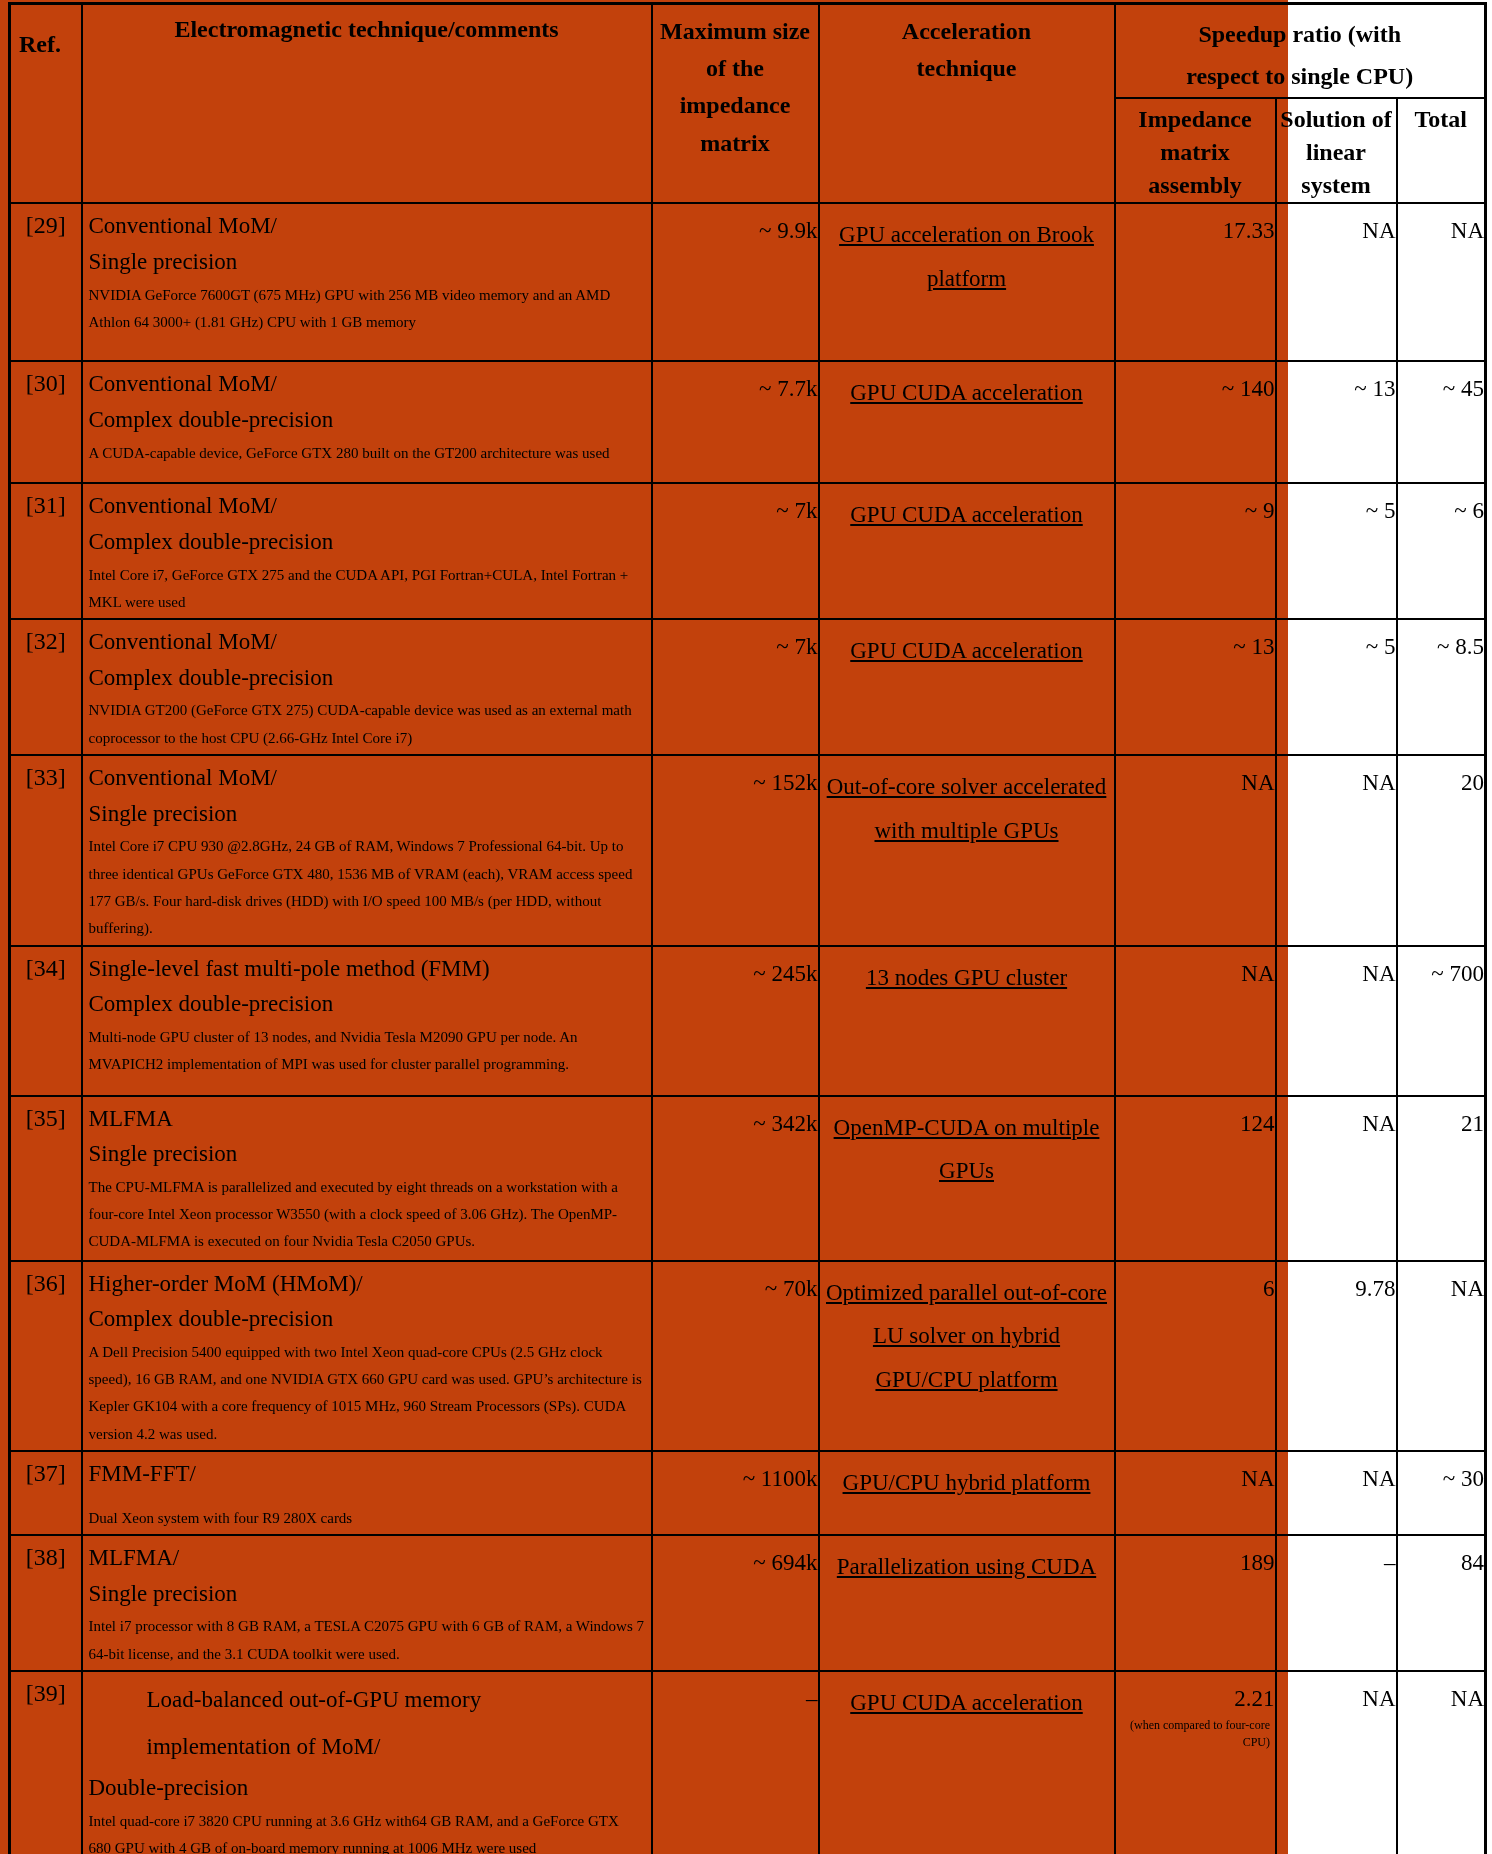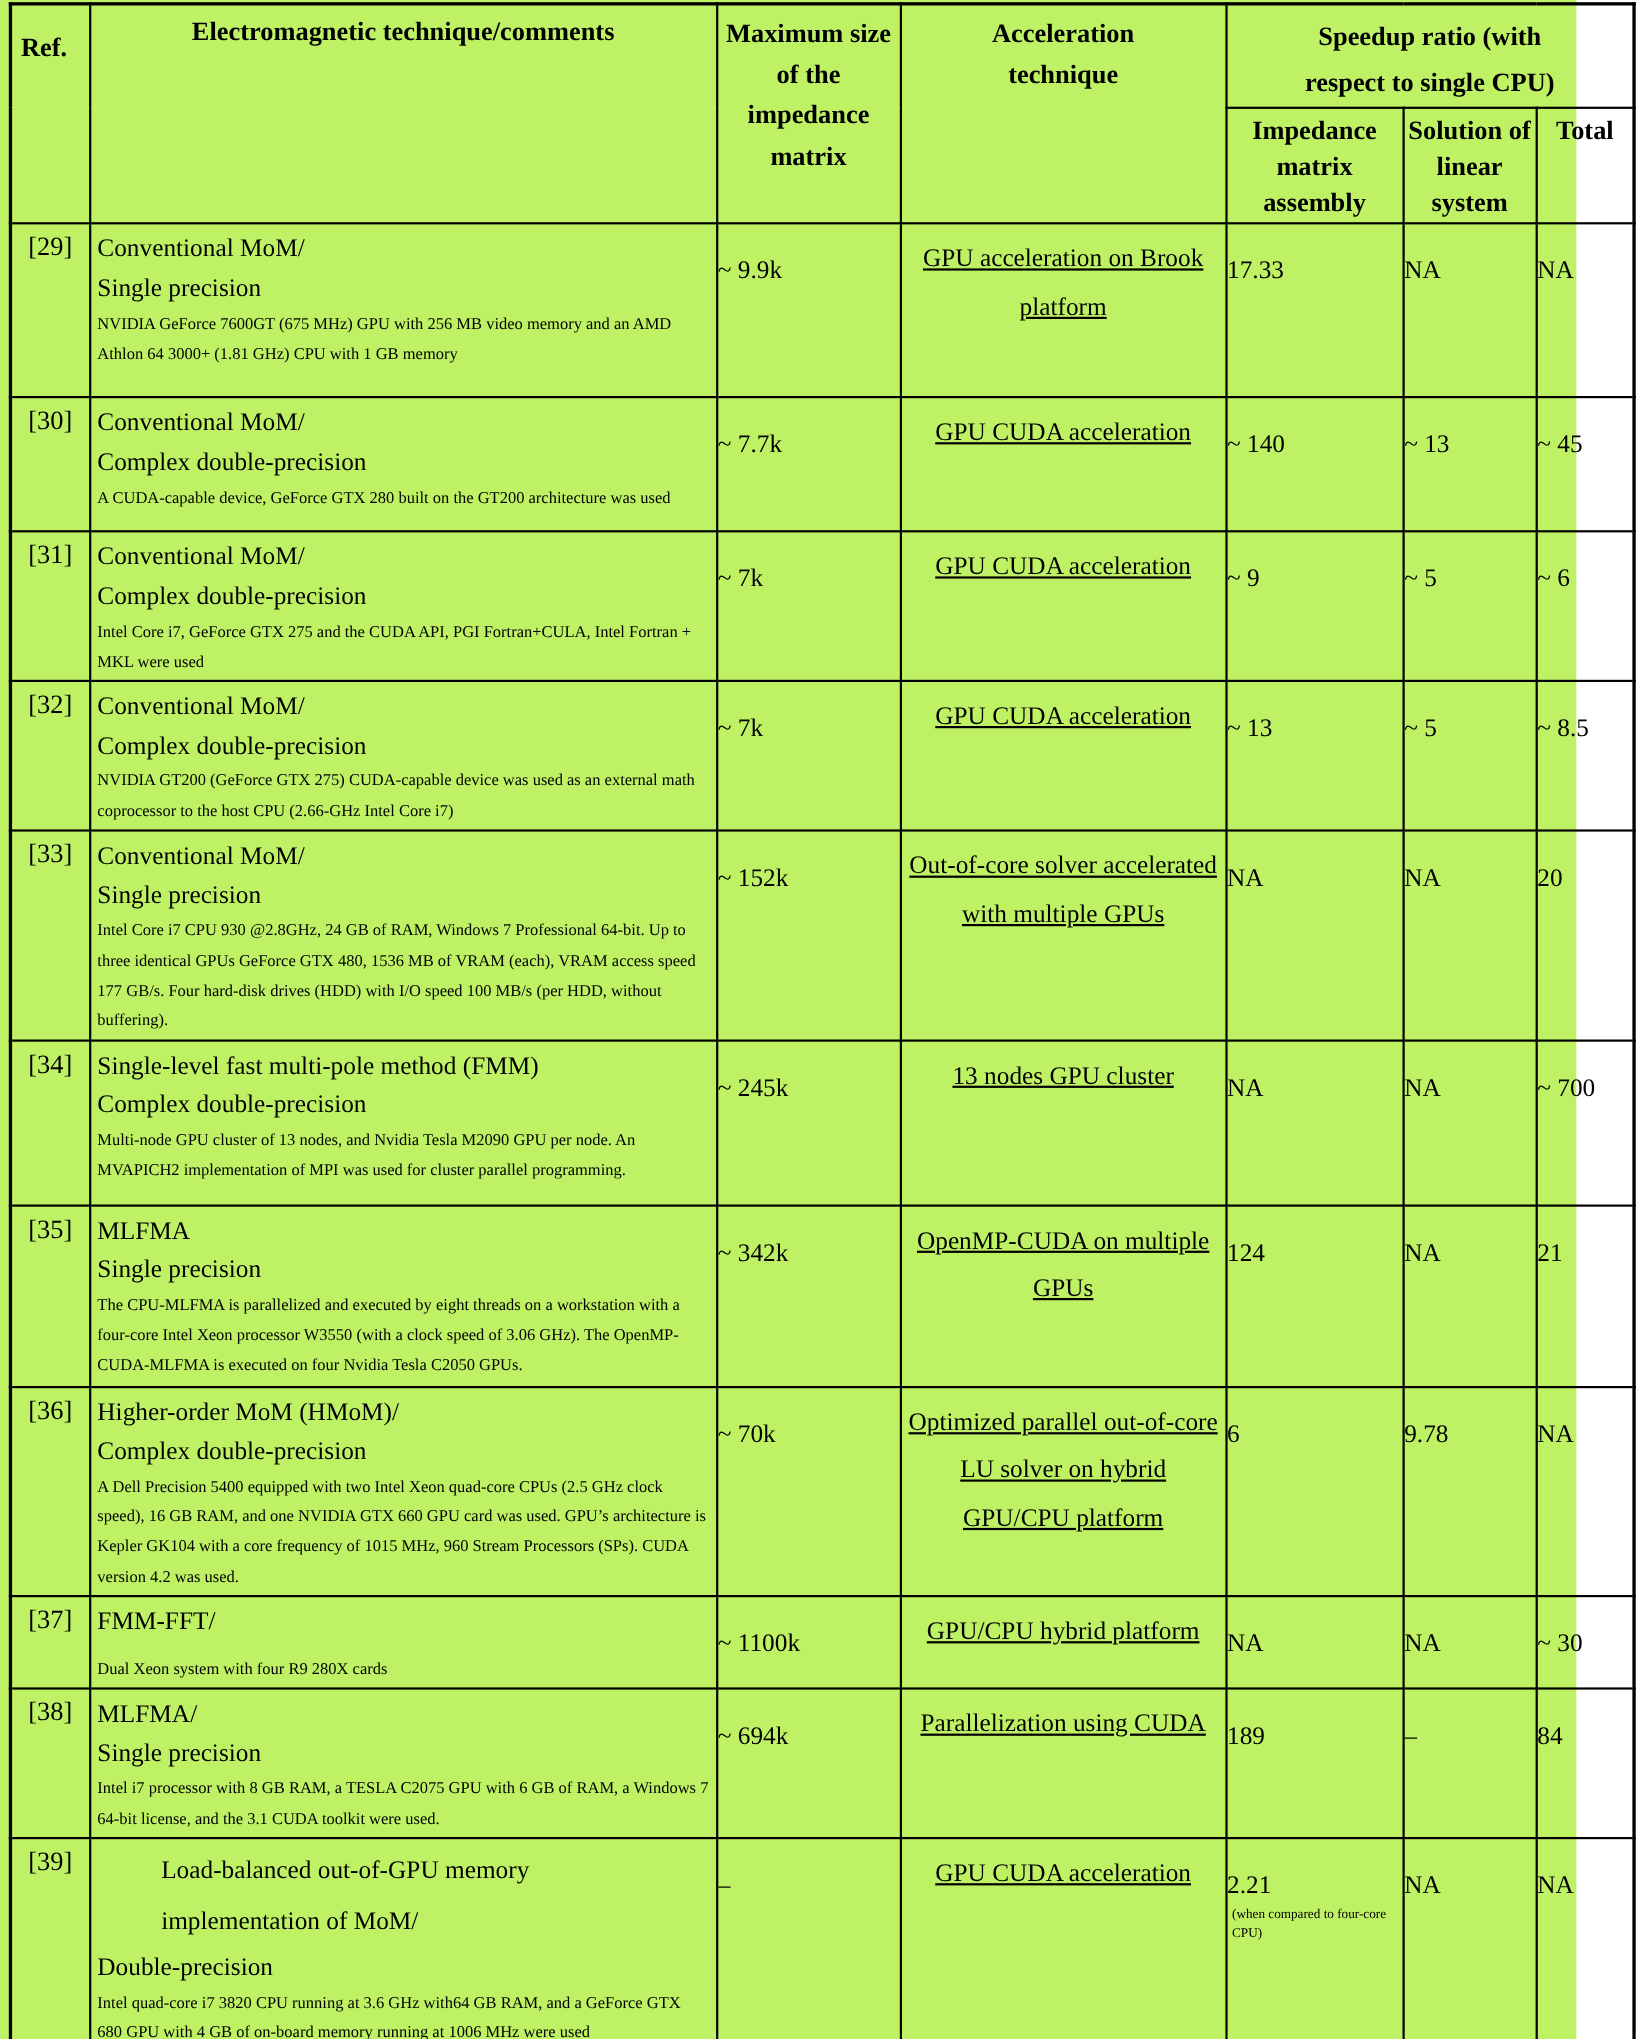--- a/index.html
+++ b/index.html
@@ -3,23 +3,23 @@
 <meta charset="utf-8">
 <style>
   html, body {
     margin: 0;
     padding: 0;
     background: #ffffff;
     color: #000000;
     font-family: "Liberation Serif", "DejaVu Serif", serif;
   }
   .page {
-    width: 1433px;
+    width: 1288px;
     height: 1854px;
-    background: #bef264;
+    background: #c2410c;
     box-sizing: border-box;
     padding: 2px 0 0 8px;
   }
   table.cmp {
     border-collapse: collapse;
     table-layout: fixed;
     width: 1476px;
     border: 3px solid #000;
   }
   td, th {
@@ -39,21 +39,21 @@
   th.h-speed { text-align: center; padding-top: 8px; line-height: 1.75; }
   th.h-speed .wrapbox { max-width: 280px; margin: 0 auto; }
   th.h-sub { text-align: center; padding-top: 4px; line-height: 1.38; }
   
   td.ref { text-align: center; font-size: 24px; padding-top: 8px; }
   td.tech { padding: 4px 6px 2px 6px; }
   td.tech .title { font-size: 23px; line-height: 1.55; }
   td.tech .comments { font-size: 15px; line-height: 1.82; margin-top: 2px; }
   td.gap-comment .comments { margin-top: 13px; }
   td.tall-title .title.l1 { line-height: 2.05; max-width: 440px; margin: 0 auto; }
-  td.val { text-align: left; font-size: 23px; padding-top: 26px; line-height: 1.4; }
+  td.val { text-align: right; font-size: 23px; padding-top: 11px; line-height: 1.4; }
   td.accel { text-align: center; font-size: 23px; padding: 9px 6px 0 6px; line-height: 1.9; text-decoration: underline; }
   td.val .note { font-size: 12px; line-height: 1.45; max-width: 150px; margin: 2px auto 0 auto; }
 </style>
 </head>
 <body>
 
 <div class="page">
 <table class="cmp">
   <colgroup>
     <col style="width:72px">

